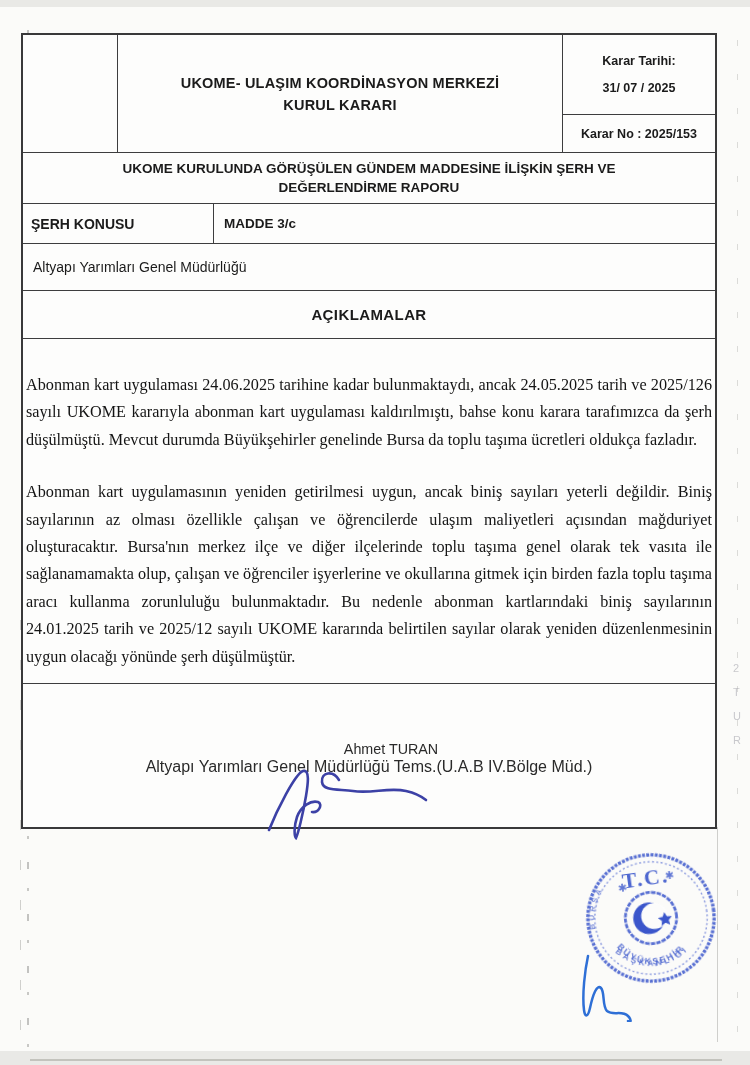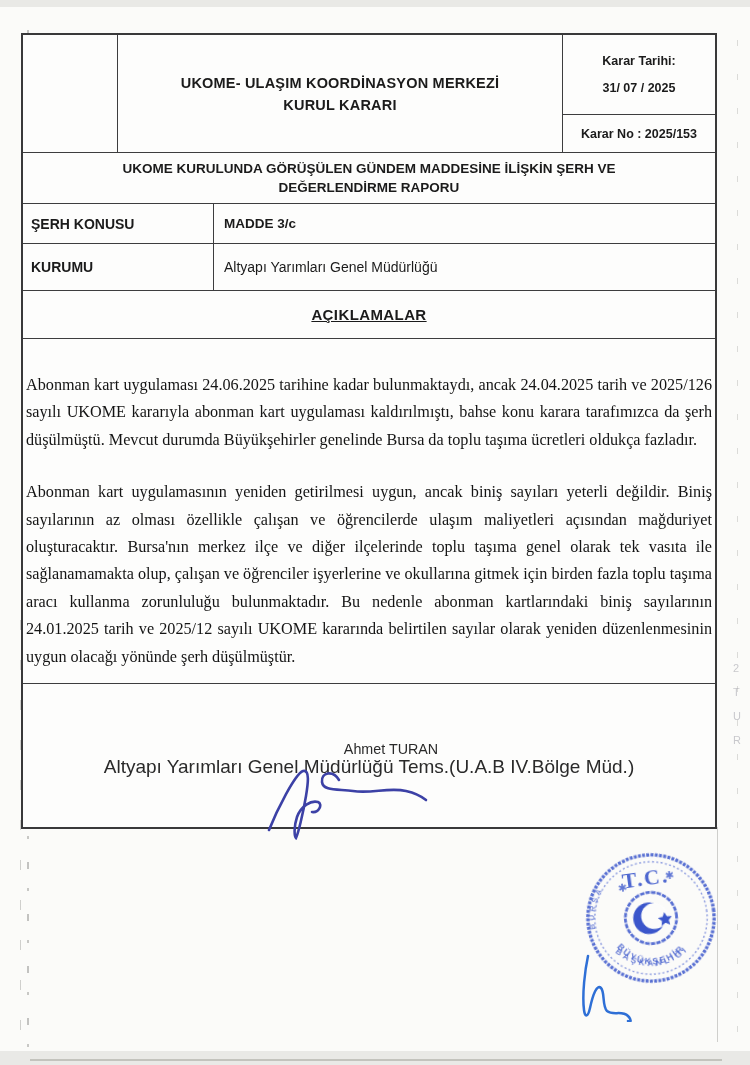--- a/index.html
+++ b/index.html
@@ -37,29 +37,29 @@
   .karar-top .k-label,.karar-top .k-value{font-weight:bold;font-size:12.5px;}
   .karar-bottom{flex:1;display:flex;align-items:center;justify-content:center;font-weight:bold;font-size:12.5px;}
   .row-report-title{height:51px;align-items:center;justify-content:center;}
   .report-title{width:600px;margin:17px auto;text-align:center;font-weight:bold;font-size:13.5px;line-height:19px;}
   .row-field{height:40px;}
   .row-field.kurumu{height:47px;}
   .field-label{width:191px;border-right:1px solid #3d3d3e;display:flex;align-items:center;padding-left:8px;font-weight:bold;font-size:14px;}
   .field-value{flex:1;display:flex;align-items:center;padding-left:10px;font-size:14px;}
   .field-value.bold{font-weight:bold;font-size:13.5px;}
   .row-aciklamalar{height:48px;align-items:center;justify-content:center;}
-  .aciklamalar-title{font-weight:bold;font-size:15px;letter-spacing:.4px;text-align:center;width:100%;text-decoration:underline;}
+  .aciklamalar-title{font-weight:bold;font-size:15px;letter-spacing:.4px;text-align:center;width:100%;}
   .row-body{height:345px;display:block;padding:33px 3px 0 3px;}
   .row-body p{
     margin:0 0 25px 0;font-family:"Liberation Serif",serif;font-size:16.2px;line-height:27.4px;
     text-align:justify;color:#141414;
   }
   .row-signature{height:144px;display:block;position:relative;padding-top:57px;text-align:center;}
   .sig-name{font-size:14.3px;line-height:17px;color:#2a2a2a;padding-left:44px;}
-  .sig-title{font-size:19px;line-height:17px;color:#2a2a2a;}
+  .sig-title{font-size:16px;line-height:17px;color:#2a2a2a;}
 
   
   .sig-main{position:absolute;left:263px;top:764px;width:170px;height:76px;}
   .stamp-wrap{position:absolute;left:582px;top:849px;width:138px;height:138px;transform:rotate(-8deg);filter:blur(.3px);opacity:.92;}
   .stamp-sig{position:absolute;left:574px;top:950px;width:74px;height:72px;}
 
   .right-bleed{position:absolute;left:733px;font-size:11px;color:#8b8b96;opacity:.45;font-family:"Liberation Sans",sans-serif;}
 </style>
 </head>
 <body>
@@ -97,30 +97,29 @@
   <div class="row row-report-title">
     <div class="report-title">UKOME KURULUNDA GÖRÜŞÜLEN GÜNDEM MADDESİNE  İLİŞKİN ŞERH VE DEĞERLENDİRME RAPORU</div>
   </div>
 
   <div class="row row-field">
     <div class="field-label">ŞERH KONUSU</div>
     <div class="field-value bold">MADDE 3/c</div>
   </div>
 
   <div class="row row-field kurumu">
-    <div class="field-label">KURUMU</div>
     <div class="field-value">Altyapı Yarımları Genel Müdürlüğü</div>
   </div>
 
   <div class="row row-aciklamalar">
     <div class="aciklamalar-title">AÇIKLAMALAR</div>
   </div>
 
   <div class="row row-body">
-    <p>Abonman kart uygulaması 24.06.2025 tarihine kadar bulunmaktaydı, ancak 24.04.2025 tarih ve 2025/126 sayılı UKOME kararıyla abonman kart uygulaması kaldırılmıştı, bahse konu karara tarafımızca da şerh düşülmüştü. Mevcut durumda Büyükşehirler genelinde Bursa da toplu taşıma ücretleri oldukça fazladır.</p>
+    <p>Abonman kart uygulaması 24.06.2025 tarihine kadar bulunmaktaydı, ancak 24.05.2025 tarih ve 2025/126 sayılı UKOME kararıyla abonman kart uygulaması kaldırılmıştı, bahse konu karara tarafımızca da şerh düşülmüştü. Mevcut durumda Büyükşehirler genelinde Bursa da toplu taşıma ücretleri oldukça fazladır.</p>
     <p>Abonman kart uygulamasının yeniden getirilmesi uygun, ancak biniş sayıları yeterli değildir. Biniş sayılarının az olması özellikle çalışan ve öğrencilerde ulaşım maliyetleri açısından mağduriyet oluşturacaktır. Bursa'nın merkez ilçe ve diğer ilçelerinde toplu taşıma genel olarak tek vasıta ile sağlanamamakta olup, çalışan ve öğrenciler işyerlerine ve okullarına gitmek için birden fazla toplu taşıma aracı kullanma zorunluluğu bulunmaktadır. Bu nedenle abonman kartlarındaki biniş sayılarının 24.01.2025 tarih ve 2025/12 sayılı UKOME kararında belirtilen sayılar olarak yeniden düzenlenmesinin uygun olacağı yönünde şerh düşülmüştür.</p>
   </div>
 
   <div class="row row-signature">
     <div class="sig-name">Ahmet TURAN</div>
     <div class="sig-title">Altyapı Yarımları Genel Müdürlüğü Tems.(U.A.B IV.Bölge Müd.)</div>
   </div>
 </div>
 
 <svg class="sig-main" viewBox="0 0 170 76">

